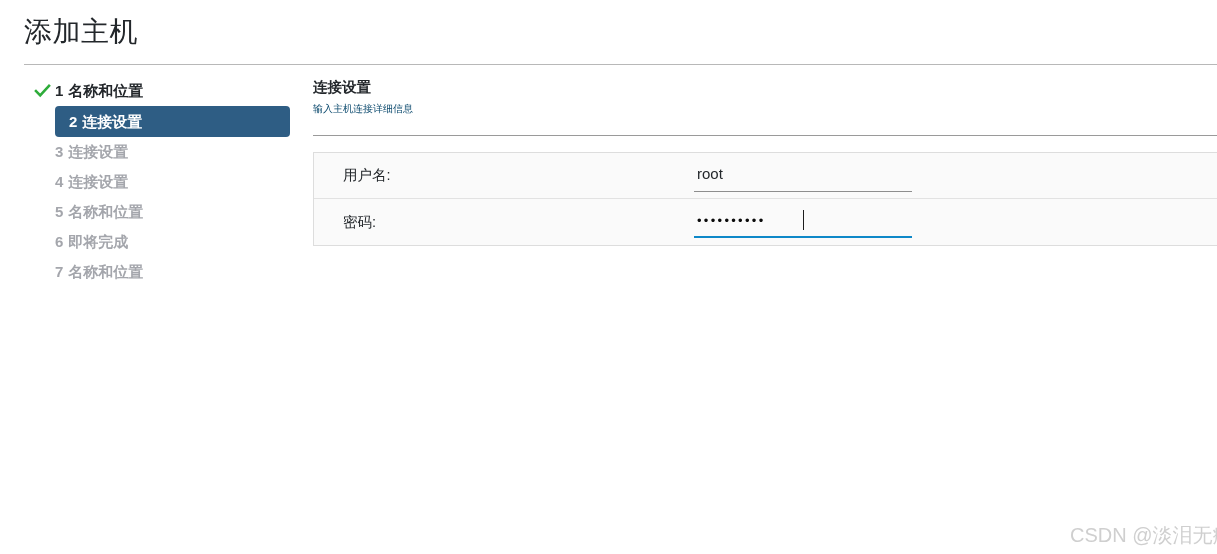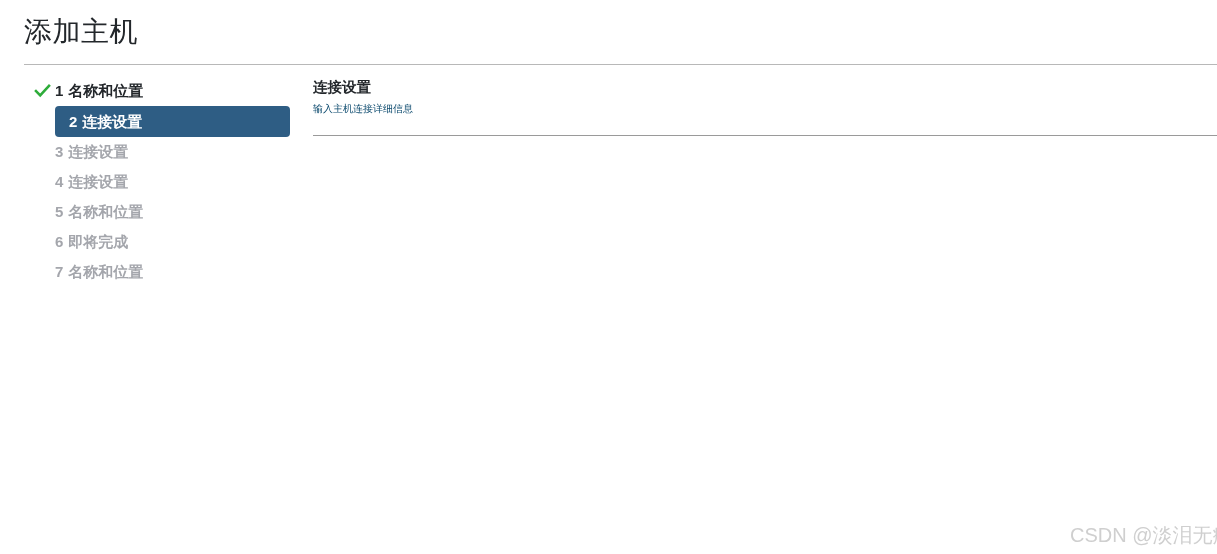--- a/index.html
+++ b/index.html
@@ -266,20 +266,40 @@
     </div>
 
   </div>
 
   <div class="wiz-main">
 
     <div class="main-title">连接设置</div>
     <div class="main-subtitle">输入主机连接详细信息</div>
     <div class="main-divider"></div>
 
+    <div class="form-table">
+
+      <div class="form-row">
+        <div class="form-label">用户名:</div>
+        <div class="field-wrap">
+          <div class="field-text">root</div>
+          <div class="field-underline"></div>
+        </div>
+      </div>
+
+      <div class="form-row">
+        <div class="form-label">密码:</div>
+        <div class="field-wrap">
+          <div class="field-dots">••••••••••</div>
+          <div class="caret" style="left:109px;"></div>
+          <div class="field-underline focused"></div>
+        </div>
+      </div>
+
+    </div>
   </div>
 
   <div class="wiz-footer">
     
     
     
   </div>
 
   <div class="watermark">CSDN @淡泪无痕</div>
 

